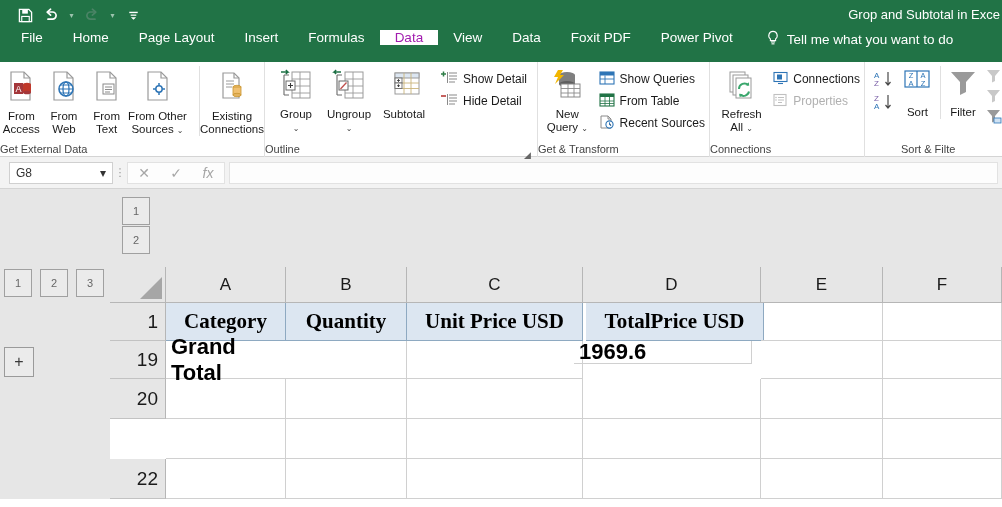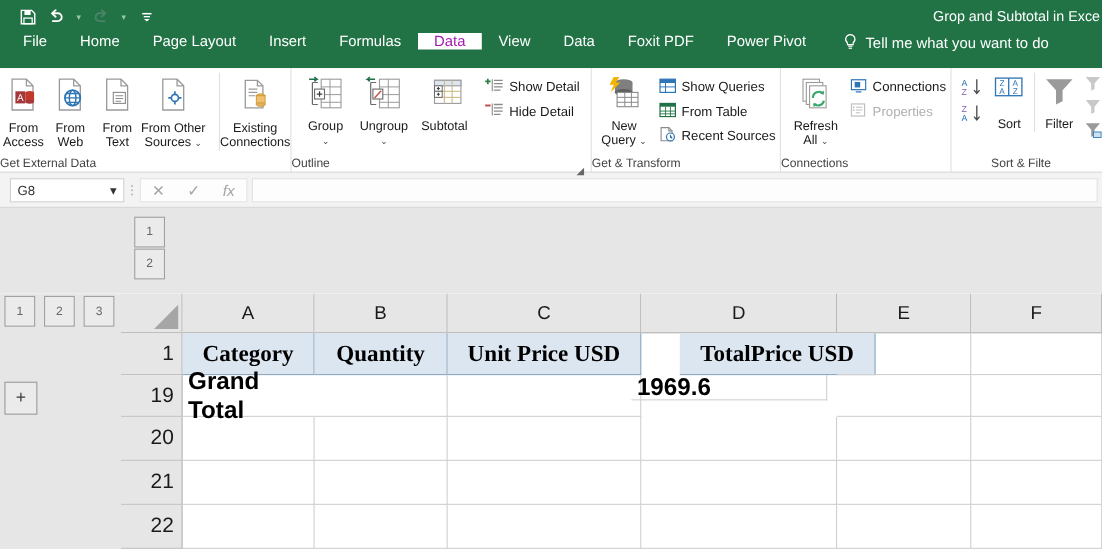--- a/index.html
+++ b/index.html
@@ -617,27 +617,26 @@
   <div class="colhdr" style="left:166px; width:120px">A</div>
   <div class="colhdr" style="left:286px; width:121px">B</div>
   <div class="colhdr" style="left:407px; width:176px">C</div>
   <div class="colhdr" style="left:583px; width:178px">D</div>
   <div class="colhdr" style="left:761px; width:122px">E</div>
   <div class="colhdr" style="left:883px; width:119px">F</div>
 
   <div class="rowhdr" style="top:36px; height:38px">1</div>
   <div class="rowhdr" style="top:74px; height:38px">19</div>
   <div class="rowhdr" style="top:112px; height:40px">20</div>
-  <div class="rowhdr" style="top:152px; height:40px">21</div>
   <div class="rowhdr" style="top:192px; height:40px">22</div>
 
   <div class="cell hdrcell" style="left:166px; top:36px; width:120px; height:38px">Category</div>
   <div class="cell hdrcell" style="left:286px; top:36px; width:121px; height:38px">Quantity</div>
   <div class="cell hdrcell" style="left:407px; top:36px; width:176px; height:38px">Unit Price USD</div>
-  <div class="cell hdrcell" style="left:618px; top:36px; width:178px; height:38px">TotalPrice USD</div>
+  <div class="cell hdrcell" style="left:586px; top:36px; width:178px; height:38px">TotalPrice USD</div>
   <div class="cell" style="left:761px; top:36px; width:122px; height:38px"></div>
   <div class="cell" style="left:883px; top:36px; width:119px; height:38px"></div>
 
   <div class="cell totalcell" style="left:166px; top:74px; width:120px; height:38px; border-right:none">Grand Total</div>
   <div class="cell" style="left:286px; top:74px; width:121px; height:38px"></div>
   <div class="cell" style="left:407px; top:74px; width:176px; height:38px"></div>
   <div class="cell totalcell" style="left:574px; top:74px; width:178px; height:23px">1969.6</div>
   <div class="cell" style="left:761px; top:74px; width:122px; height:38px"></div>
   <div class="cell" style="left:883px; top:74px; width:119px; height:38px"></div>
 

